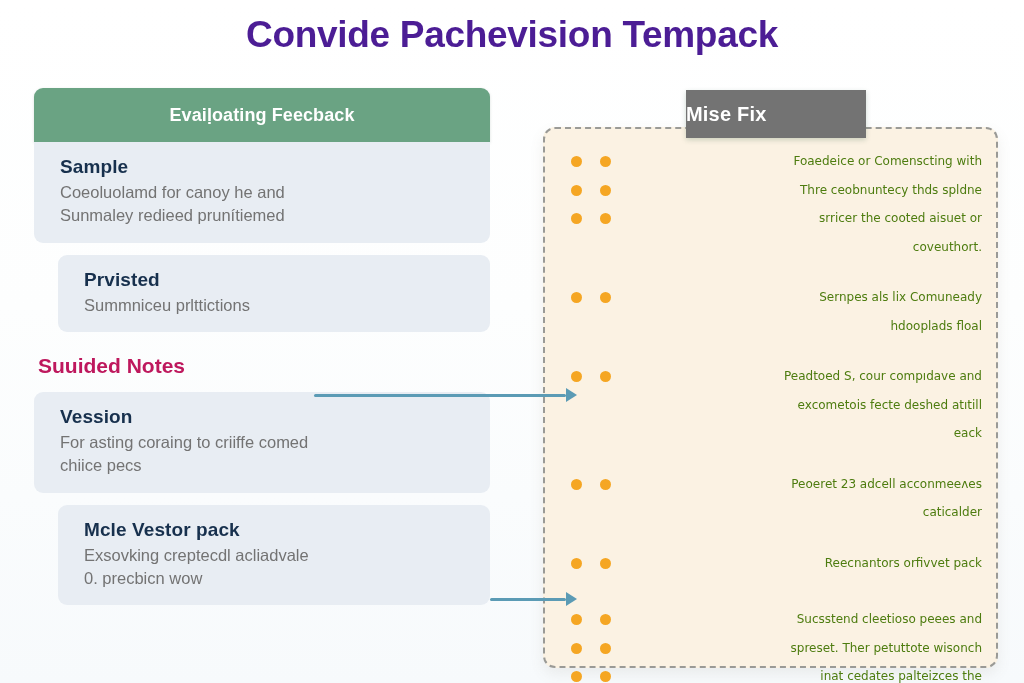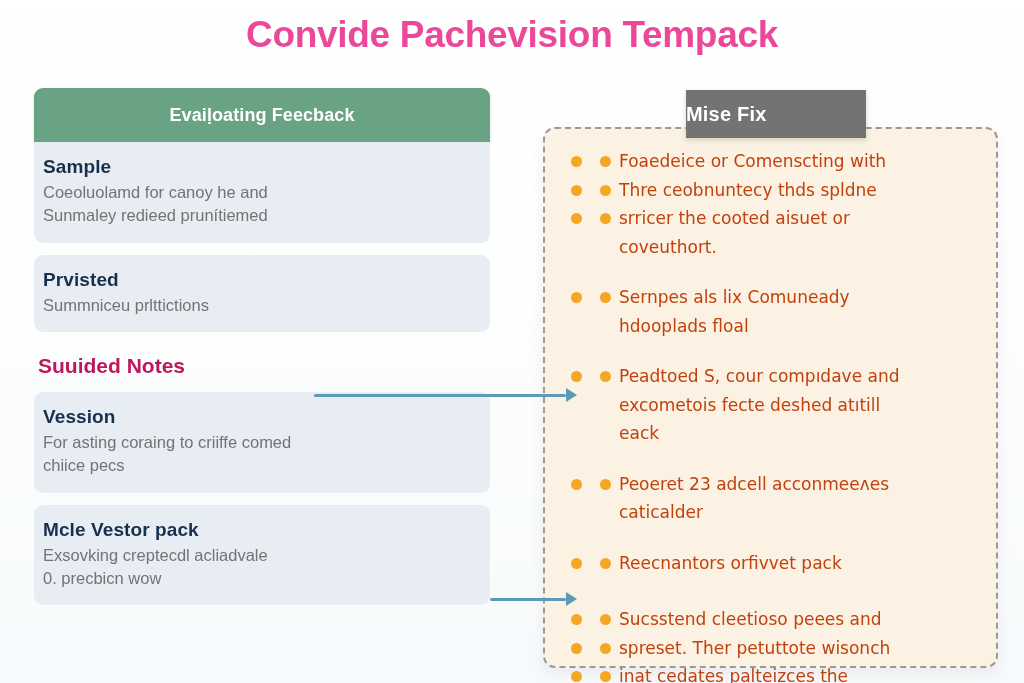--- a/index.html
+++ b/index.html
@@ -20,21 +20,21 @@
   
   .page-title {
     position: absolute;
     top: 14px;
     left: 0;
     width: 1024px;
     text-align: center;
     font-size: 37px;
     font-weight: bold;
     letter-spacing: -0.3px;
-    color: #ec4899;
+    color: #4c1d95;
     font-family: "Liberation Sans", "DejaVu Sans", sans-serif;
   }
 
   
   .left-col {
     position: absolute;
     left: 34px;
     top: 88px;
     width: 456px;
   }
@@ -49,28 +49,29 @@
     color: #ffffff;
     font-size: 18px;
     font-weight: bold;
     letter-spacing: 0.1px;
     box-shadow: 0 1px 3px rgba(60,90,75,0.18);
   }
 
   .card {
     background: #e8edf3;
     border-radius: 0 0 9px 9px;
-    padding: 14px 20px 16px 9px;
+    padding: 14px 20px 16px 26px;
     box-sizing: border-box;
   }
   .card.rounded {
     border-radius: 9px;
   }
   .card + .card {
     margin-top: 12px;
+    margin-left: 24px;
   }
 
   .card-title {
     font-size: 19px;
     font-weight: bold;
     color: #17304d;
     margin-bottom: 3px;
     letter-spacing: 0.1px;
   }
   .card-body {
@@ -148,24 +149,25 @@
     height: 11px;
     border-radius: 50%;
     background: #f5a623;
     display: block;
   }
   .dot-row i.d1 { left: 26px; }
   .dot-row i.d2 { left: 55px; }
 
   .bullet-text {
     flex: 1 1 auto;
-    font-size: 17px;
+    font-size: 12px;
     line-height: 28.5px;
-    color: #c2410c;
+    color: #4d7c0f;
     font-family: "DejaVu Sans", "Liberation Sans", sans-serif;
+    text-align: right;
   }
   .bullet-text div { white-space: nowrap; }
 
   
   .arrow {
     position: absolute;
     height: 14px;
     pointer-events: none;
   }
   .arrow .shaft {

